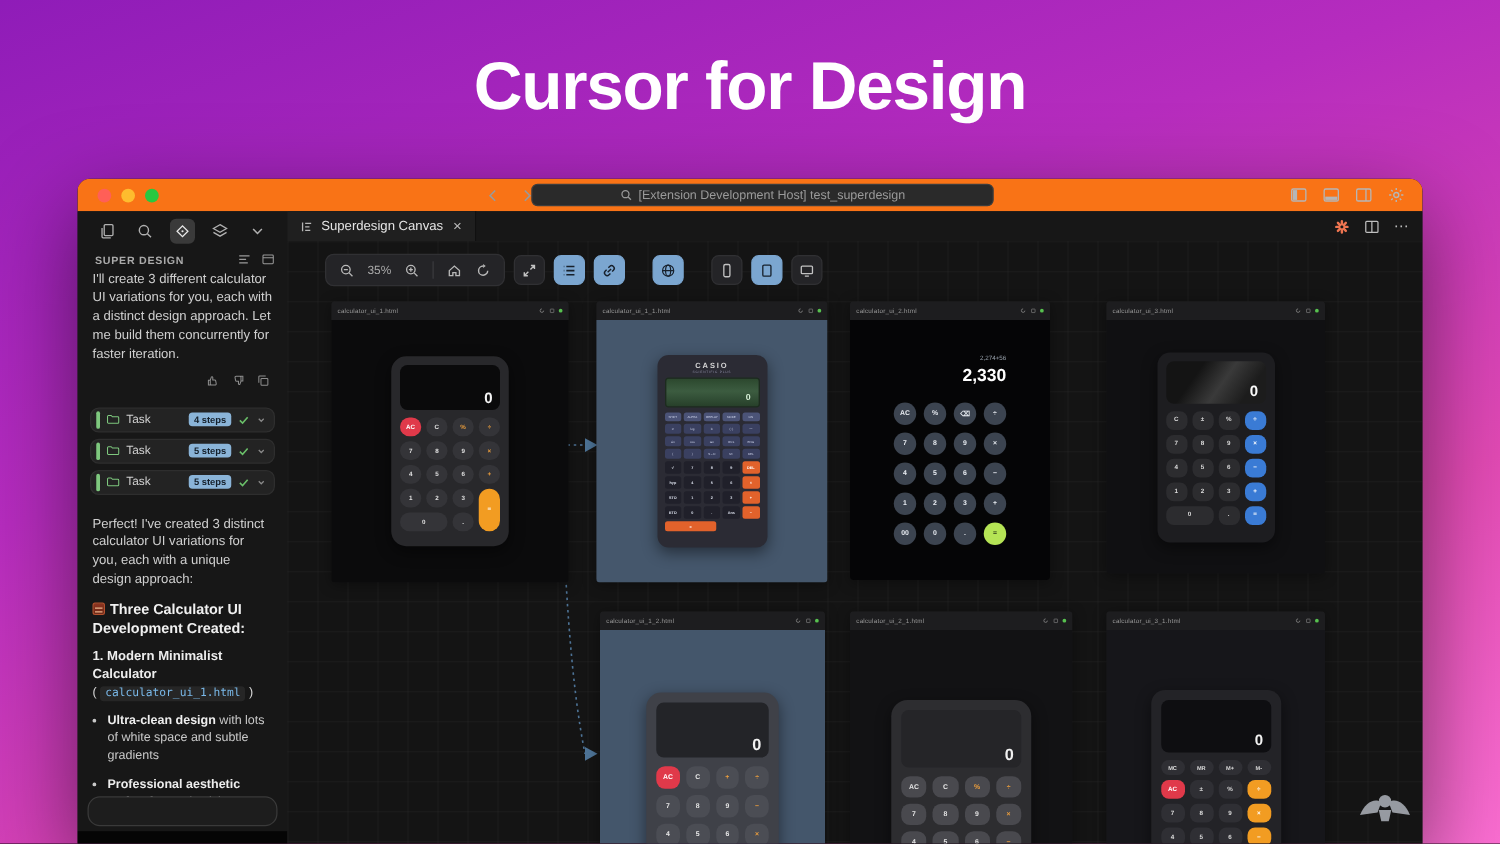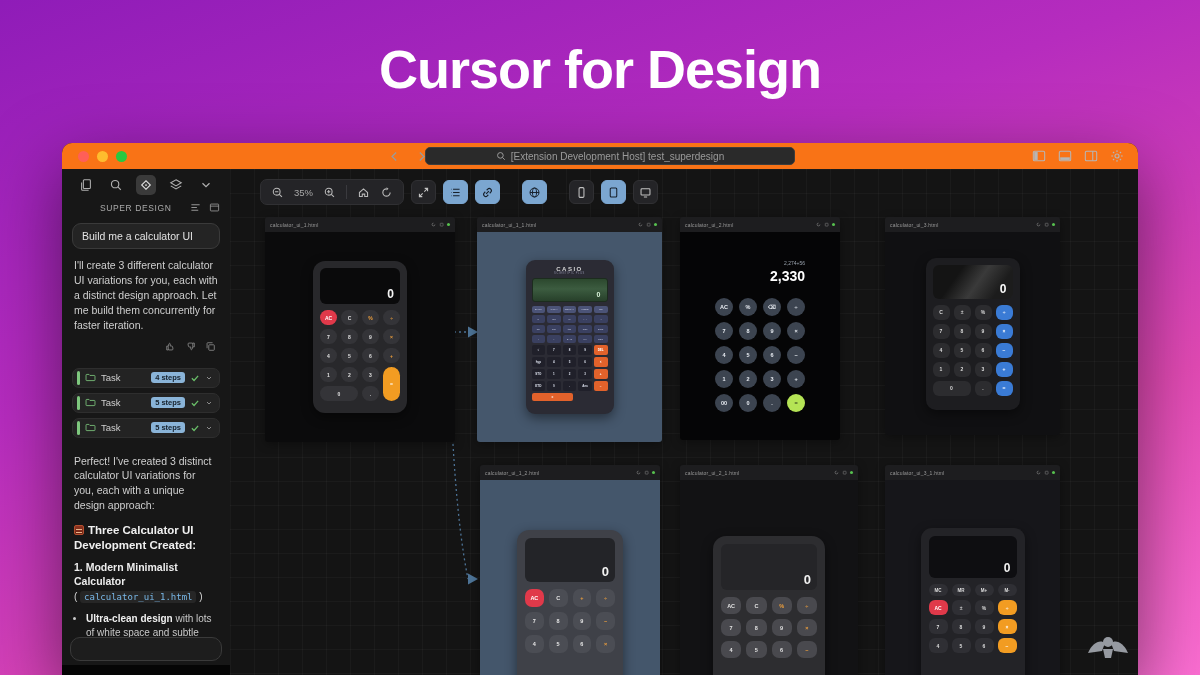--- a/index.html
+++ b/index.html
@@ -30,21 +30,21 @@
   .main { display:flex; height:506px; }
 
   
   .sidebar { width:168px; background:#171717; flex:none; position:relative;
     color:#c8c8c8; overflow:hidden; }
   .act-row { display:flex; align-items:center; gap:10px; padding:6px 0 4px 14px; color:#b0b0b0; }
   .act-row .ic { width:20px; height:20px; display:flex; align-items:center; justify-content:center; border-radius:5px; }
   .act-row .ic svg { width:14px; height:14px; }
   .ic.active { background:#3a3a3a; color:#e6e6e6; }
   .panel-head { display:flex; align-items:center; padding:3px 10px 3px 14px; }
-  .panel-title { font-size:8.5px; font-weight:400; letter-spacing:.6px; color:#aaa; flex:1;margin-left:24px; }
+  .panel-title { font-size:8.5px; font-weight:700; letter-spacing:.6px; color:#aaa; flex:1; }
   .panel-head svg { width:11px; height:11px; color:#9a9a9a; margin-left:8px; }
   .prompt { margin:7px 10px 9px; padding:6px 9px; background:#242424; border:1px solid #3a3a3a;
     border-radius:9px; font-size:10.5px; color:#e2e2e2; }
   .msg { margin:0 12px 8px; font-size:10.5px; line-height:1.42; color:#cfcfcf; }
   .fb-row { display:flex; justify-content:flex-end; gap:9px; margin:2px 14px 8px; color:#8d8d8d; }
   .fb-row svg { width:11px; height:11px; }
   .tasks { margin:16px 10px; }
   .task { display:flex; align-items:center; gap:5px; background:#232323; border:1px solid #2e2e2e;
     border-radius:7px; height:20px; margin-bottom:5px; padding:0 6px 0 4px; }
   .task .bracket { width:3px; height:14px; background:#7ec87e; border-radius:3px; }
@@ -222,21 +222,20 @@
         <div class="panel-head">
           <span class="panel-title">SUPER DESIGN</span>
           <svg viewBox="0 0 16 16" fill="none" stroke="currentColor" stroke-width="1.4">
               <path d="M2 4h12M2 8h8M2 12h10"></path>
             </svg>
           <svg viewBox="0 0 16 16" fill="none" stroke="currentColor" stroke-width="1.2">
               <rect x="2" y="3" width="12" height="10" rx="1"></rect>
               <line x1="2" y1="6" x2="14" y2="6"></line>
             </svg>
         </div>
-        <div class="prompt">Build me a calculator UI</div>
         <p class="msg">I'll create 3 different calculator UI variations for you, each with a distinct design approach. Let me build them concurrently for faster iteration.</p>
         <div class="fb-row">
           <svg viewBox="0 0 16 16" fill="none" stroke="currentColor" stroke-width="1.2">
               <path d="M2.5 7.5h2.2V13H2.5zM4.7 12.4l1 .6h4.6c.8 0 1.4-.6 1.3-1.4l-.6-3.3c-.1-.6-.6-1-1.2-1H7.6V4.4c0-1-1.2-1.4-1.7-.5L4.7 7.3"></path>
             </svg>
           <svg viewBox="0 0 16 16" fill="none" stroke="currentColor" stroke-width="1.2">
               <path d="M13.5 8.5h-2.2V3h2.2zM11.3 3.6l-1-.6H5.7c-.8 0-1.4.6-1.3 1.4l.6 3.3c.1.6.6 1 1.2 1h2.2v2.9c0 1 1.2 1.4 1.7.5l1.2-3.4"></path>
             </svg>
           <svg viewBox="0 0 16 16" fill="none" stroke="currentColor" stroke-width="1.2">
               <rect x="5.5" y="5.5" width="8" height="8" rx="1"></rect>
@@ -295,20 +294,39 @@
         <div class="filechip">( <code>calculator_ui_1.html</code> )</div>
         <ul class="bullets" id="bullets">
             <li><b>Ultra-clean design</b> with lots of white space and subtle gradients</li>
             <li><b>Professional aesthetic</b> perfect for productivity</li>
           </ul>
         <div class="chat-input"></div>
         <div class="sb-bottom"></div>
       </aside>
 
       <section class="editor">
+        <div class="tabbar">
+          <div class="tab">
+            <svg viewBox="0 0 16 16" fill="none" stroke="currentColor" stroke-width="1.5">
+                <path d="M3 3v10M6 4h7M6 8h5M6 12h6"></path>
+              </svg>
+            <span>Superdesign Canvas</span>
+            <span class="close">×</span>
+          </div>
+          <div class="tab-right">
+            <svg viewBox="0 0 16 16" stroke="#ee7450" stroke-width="2.4" stroke-linecap="round">
+                <path d="M8 2.5v3M8 10.5v3M2.5 8h3M10.5 8h3M4.1 4.1l2.1 2.1M9.8 9.8l2.1 2.1M11.9 4.1 9.8 6.2M6.2 9.8l-2.1 2.1"></path>
+              </svg>
+            <svg viewBox="0 0 16 16" fill="none" stroke="currentColor" stroke-width="1.2">
+                <rect x="2" y="2.5" width="12" height="11" rx="1"></rect>
+                <line x1="8" y1="2.5" x2="8" y2="13.5"></line>
+              </svg>
+            <span class="more">⋯</span>
+          </div>
+        </div>
 
         <div class="canvas" id="canvas">
           <div class="toolbar">
             <div class="tool-pill">
               <svg viewBox="0 0 16 16" fill="none" stroke="currentColor" stroke-width="1.3">
                   <circle cx="7" cy="7" r="4.2"></circle>
                   <line x1="10.2" y1="10.2" x2="13.5" y2="13.5"></line>
                   <line x1="5" y1="7" x2="9" y2="7"></line>
                 </svg>
               <span class="zoomlabel">35%</span>

